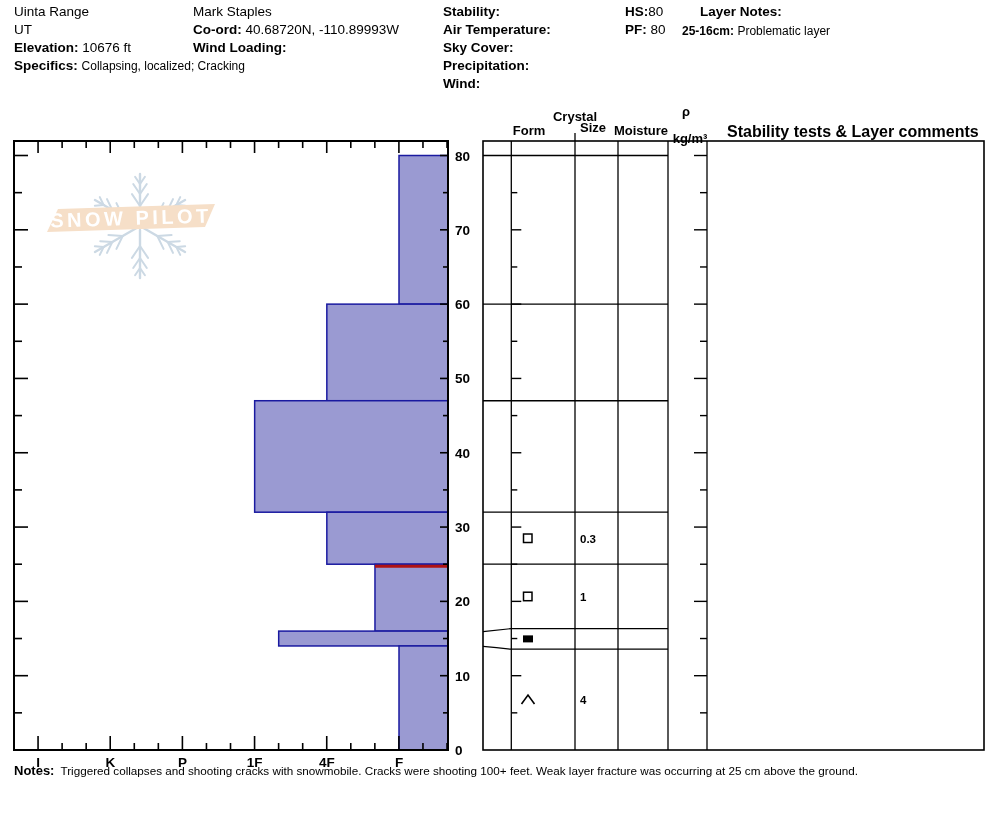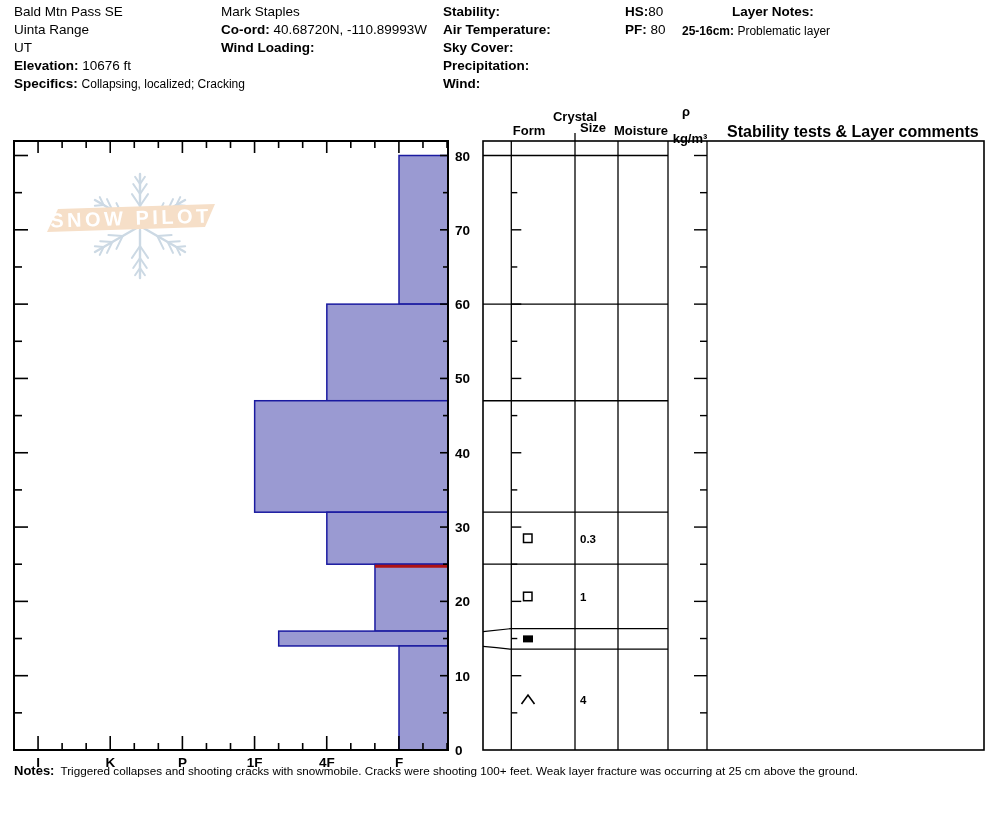--- a/index.html
+++ b/index.html
@@ -13,47 +13,46 @@
   .panel-hdr{font-size:13px;font-weight:bold;text-align:center;white-space:nowrap;}
   .panel-hdr-left{font-size:16px;font-weight:bold;text-align:left;white-space:nowrap;}
   #notes-line{font-size:11.7px;white-space:nowrap;}
   #notes-line .nl{font-size:13px;font-weight:bold;margin-right:6px;}
   svg text{font-family:"Liberation Sans",sans-serif;}
 </style>
 </head>
 <body>
 
 <div class="abs hdrcol" style="left:14px;top:3px;">
-  <div>Bald Mtn Pass SE</div>
   <div>Uinta Range</div>
   <div>UT</div>
   <div><b>Elevation:</b>&nbsp;<span>10676 ft</span></div>
   <div><b>Specifics:</b>&nbsp;<span class="sm">Collapsing, localized;  Cracking</span></div>
 </div>
 
-<div class="abs hdrcol" style="left:193px;top:3px;margin-left:28px;">
+<div class="abs hdrcol" style="left:193px;top:3px;">
   <div>Mark Staples</div>
   <div><b>Co-ord:</b>&nbsp;<span>40.68720N, -110.89993W</span></div>
   <div><b>Wind Loading:</b></div>
 </div>
 
 <div class="abs hdrcol" style="left:443px;top:3px;font-weight:bold;">
   <div>Stability:</div>
   <div>Air Temperature:</div>
   <div>Sky Cover:</div>
   <div>Precipitation:</div>
   <div>Wind:</div>
 </div>
 
 <div class="abs hdrcol" style="left:625px;top:3px;">
   <div><b>HS:</b><span>80</span></div>
   <div><b>PF:</b>&nbsp;<span>80</span></div>
 </div>
 
-<div class="abs hdrcol" style="left:700px;top:3px;font-weight:bold;margin-left:32px;">
+<div class="abs hdrcol" style="left:700px;top:3px;font-weight:bold;">
   <div>Layer Notes:</div>
 </div>
 <div class="abs sm" style="left:682px;top:24px;white-space:nowrap;">
   <b>25-16cm:</b>
   <span>Problematic layer</span>
 </div>
 
 <div class="abs panel-hdr" style="left:530px;top:109px;width:90px;">Crystal</div>
 <div class="abs panel-hdr" style="left:497px;top:123px;width:64px;">Form</div>
 <div class="abs panel-hdr" style="left:563px;top:120px;width:60px;">Size</div>

